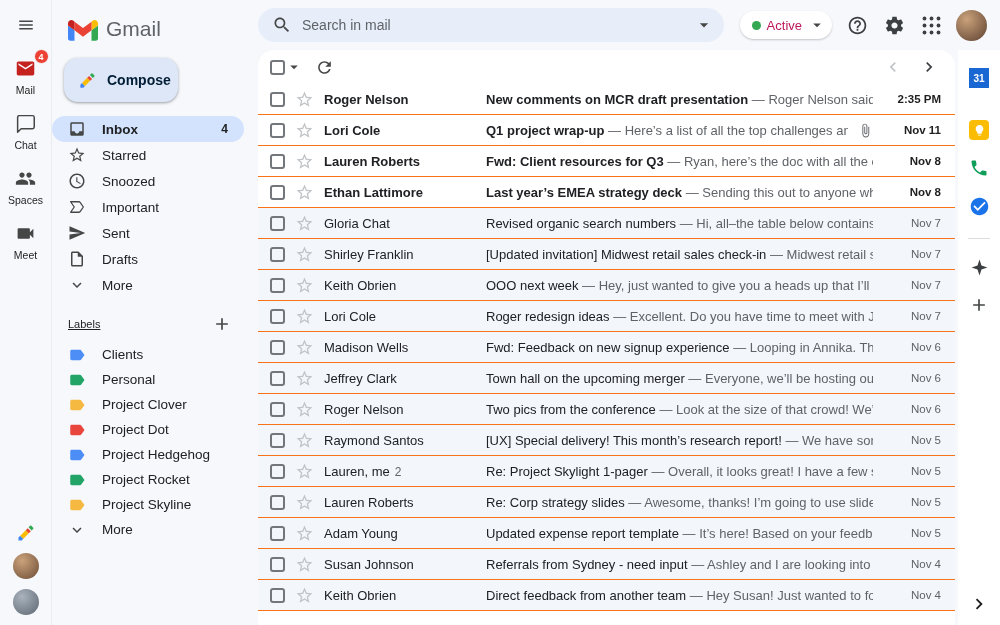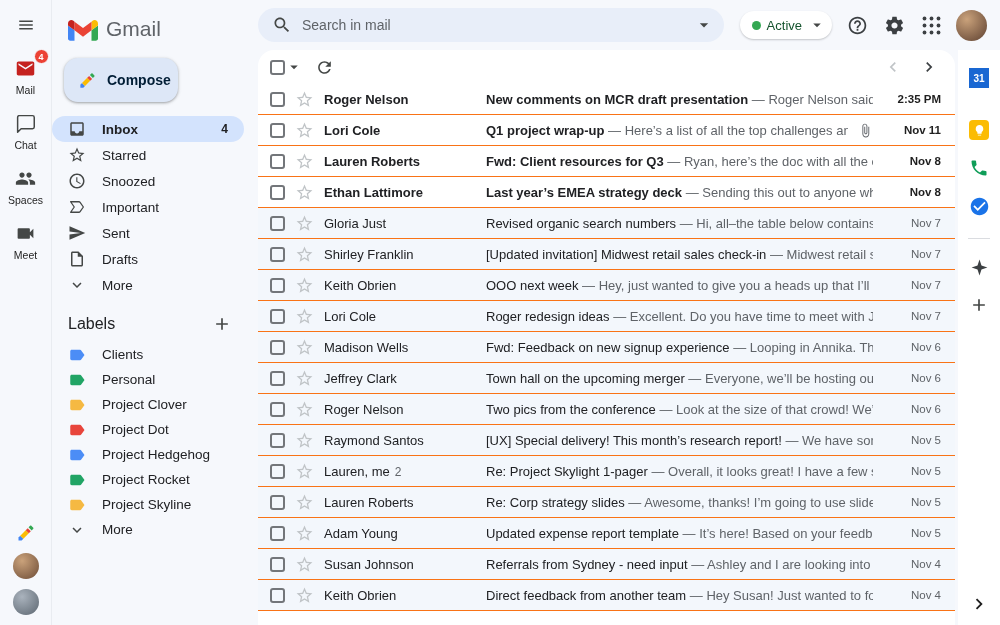--- a/index.html
+++ b/index.html
@@ -39,40 +39,40 @@
   .nav-item { height:26px; display:flex; align-items:center; gap:16px; padding:0 16px; margin-right:4px;
               border-radius:14px; cursor:pointer; color:#202124; }
   .nav-item.active { background:#d3e3fd; }
   .nav-item.active .nlabel, .nav-item.active .ncount { font-weight:bold; }
   .nicon { width:18px; height:18px; flex:0 0 18px; color:#444746; }
   .nicon svg { width:18px; height:18px; }
   .nlabel { font-size:13.5px; flex:1; white-space:nowrap; overflow:hidden; }
   .ncount { font-size:12px; }
   #label-list .nav-item { height:25px; }
   .section-head { display:flex; align-items:center; margin-top:16px; padding:0 16px 8px 16px; }
-  .section-head .title { flex:1; font-size:16px; }
+  .section-head .title { flex:1; font-size:11px;text-decoration:underline; }
   .plus-btn { width:20px; height:20px; color:#444746; cursor:pointer; }
   .plus-btn svg { width:20px; height:20px; }
 
   
   .topbar { position:absolute; left:248px; right:0; top:0; height:50px; }
   .searchbar { position:absolute; left:10px; top:8px; width:466px; height:34px; background:#e8eef9;
                border-radius:17px; display:flex; align-items:center; gap:10px; padding:0 10px 0 14px; cursor:text; }
   .sicon { width:20px; height:20px; color:#444746; }
   .sicon svg { width:20px; height:20px; }
   .search-input { flex:1; border:none; outline:none; background:transparent; font-size:14px; color:#202124;
                   font-family:"Liberation Sans","DejaVu Sans",sans-serif; }
   .search-input::placeholder { color:#5f6368; opacity:1; }
   .search-caret { width:20px; height:20px; color:#444746; cursor:pointer; }
   .search-caret svg { width:20px; height:20px; }
   .top-right { position:absolute; right:0; top:0; height:50px; display:flex; align-items:center; gap:13px; padding-right:13px; }
   .active-pill { height:28px; border-radius:14px; background:#fff; box-shadow:0 1px 2px rgba(60,64,67,.28);
                  display:flex; align-items:center; gap:6px; padding:0 6px 0 12px; cursor:pointer; }
   .dot { width:9px; height:9px; border-radius:50%; background:#34a853; }
-  .active-label { font-size:13px; color:#14532d; }
+  .active-label { font-size:13px; color:#be185d; }
   .pill-caret { width:18px; height:18px; color:#444746; }
   .pill-caret svg { width:18px; height:18px; }
   .icon-btn { width:24px; height:24px; color:#3c4043; cursor:pointer; display:flex; align-items:center; justify-content:center; }
   .icon-btn svg { width:21px; height:21px; }
   .avatar { width:31px; height:31px; border-radius:50%; background:radial-gradient(circle at 35% 30%, #caa27b, #5d4030); cursor:pointer; }
 
   
   .list-card { position:absolute; left:258px; top:50px; width:697px; bottom:0; background:#fff; border-radius:16px 16px 0 0; overflow:hidden; }
   .toolbar { height:34px; display:flex; align-items:center; padding:0 16px 0 12px; }
   .cb { width:15px; height:15px; border:2px solid #73767a; border-radius:3px; flex:0 0 15px; cursor:pointer; }
@@ -469,21 +469,21 @@
         <span class="date">Nov 8</span>
       </div>
       <div class="row">
         <span class="cb"></span>
         <span class="row-star">
           <svg viewBox="0 0 24 24" fill="currentColor">
             <path d="M22 9.24l-7.19-.62L12 2 9.19 8.63 2 9.24l5.46 4.73L5.82 21 12 17.27 18.18 21l-1.63-7.03L22 9.24zM12 15.4l-3.76 2.27 1-4.28-3.32-2.88 4.38-.38L12 6.1l1.71 4.04 4.38.38-3.32 2.88 1 4.28L12 15.4z"></path>
           </svg>
         </span>
         <span class="sender-wrap">
-          <span class="sender">Gloria Just</span>
+          <span class="sender">Gloria Chat</span>
         </span>
         <span class="msg"><span class="subject">Revised organic search numbers</span><span class="snippet"> — Hi, all–the table below contains the revise...</span></span>
         <span class="date">Nov 7</span>
       </div>
       <div class="row">
         <span class="cb"></span>
         <span class="row-star">
           <svg viewBox="0 0 24 24" fill="currentColor">
             <path d="M22 9.24l-7.19-.62L12 2 9.19 8.63 2 9.24l5.46 4.73L5.82 21 12 17.27 18.18 21l-1.63-7.03L22 9.24zM12 15.4l-3.76 2.27 1-4.28-3.32-2.88 4.38-.38L12 6.1l1.71 4.04 4.38.38-3.32 2.88 1 4.28L12 15.4z"></path>
           </svg>

